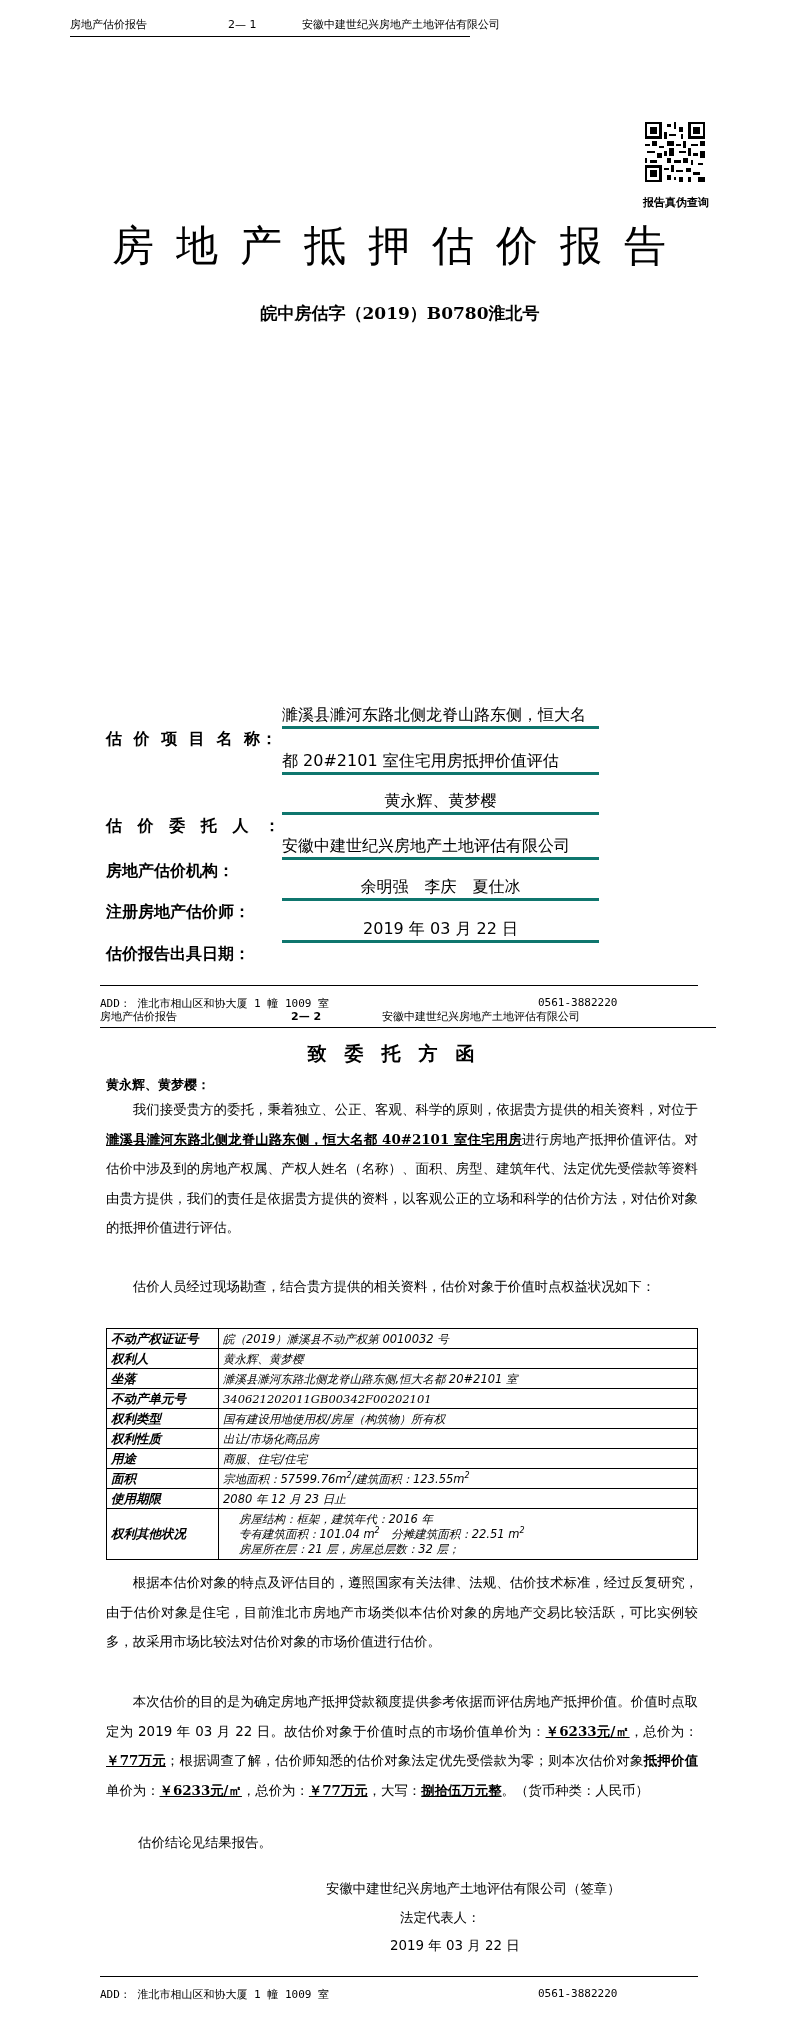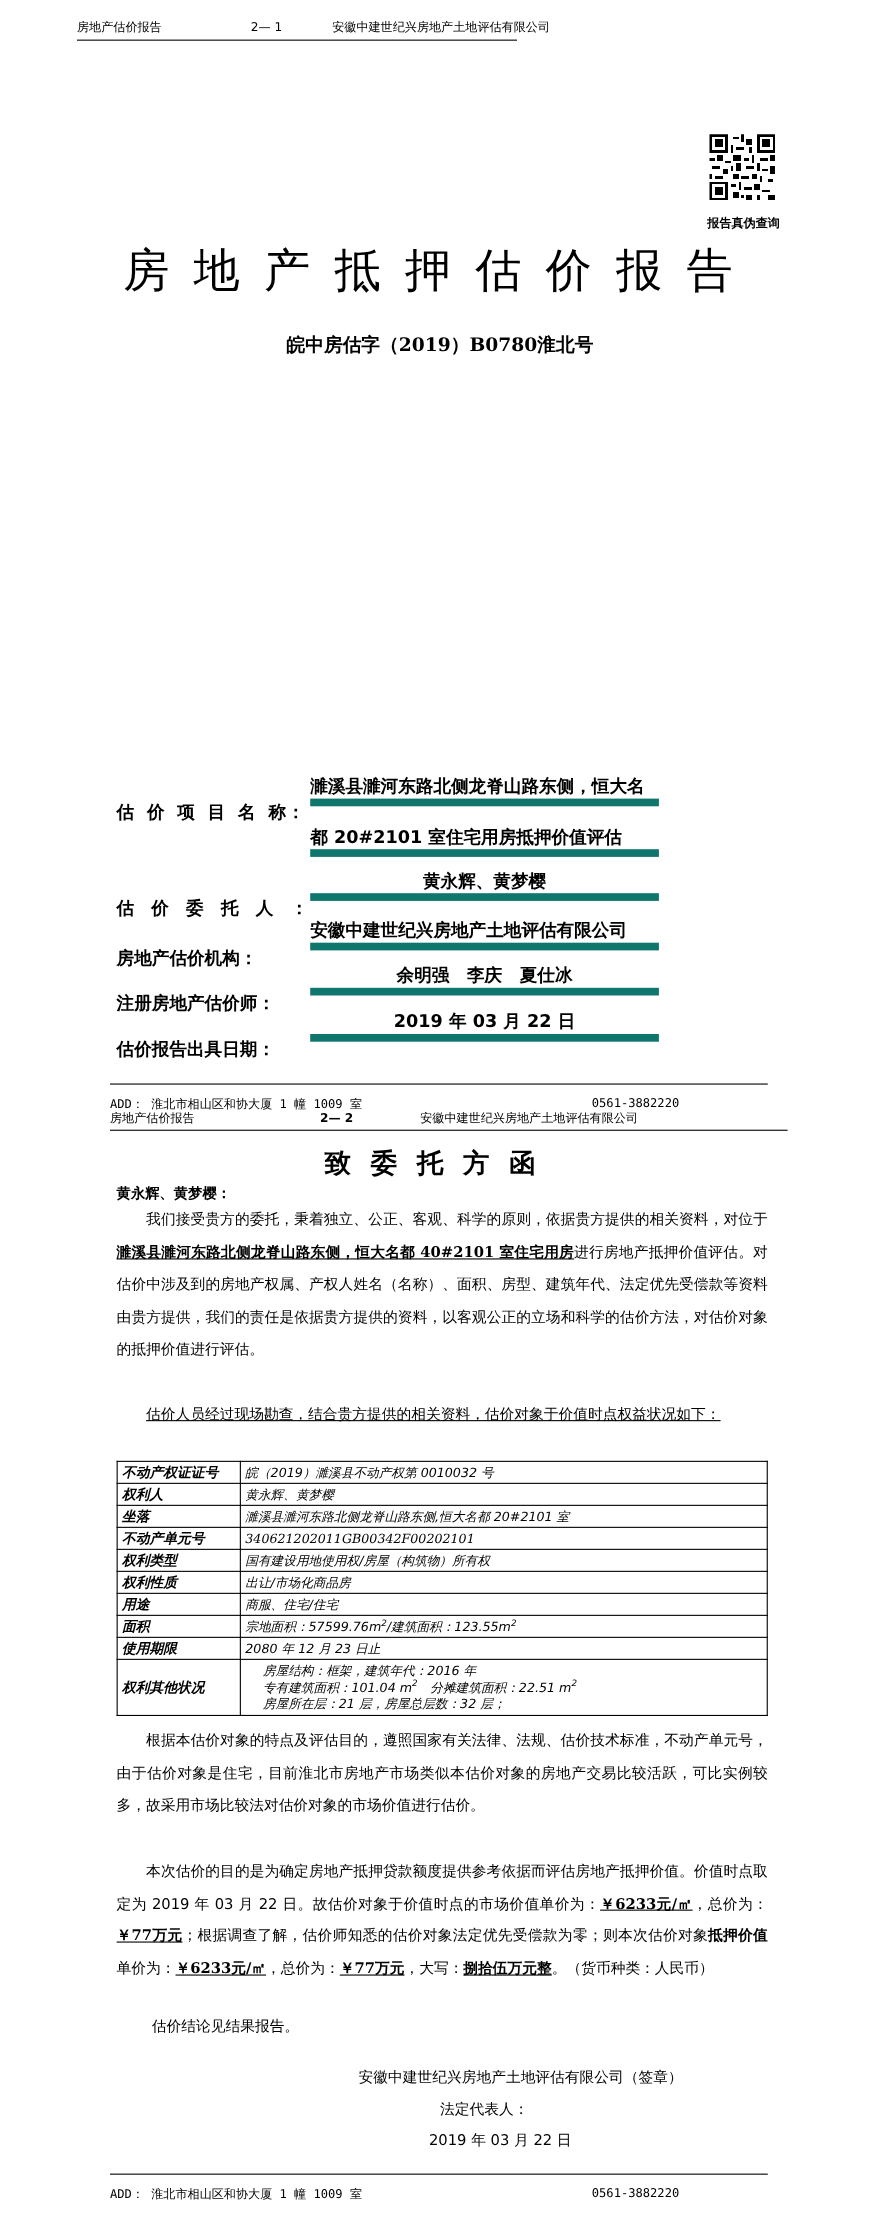--- a/index.html
+++ b/index.html
@@ -15,26 +15,26 @@
                 font-family:"DejaVu Sans", sans-serif; font-weight:bold; font-size:11px; }
 
   .big-title { position:absolute; left:100px; top:218px; width:600px; text-align:center;
                font-size:42px; letter-spacing:22px; line-height:56px; font-weight:normal;
                font-family:"DejaVu Serif", serif; }
   .report-no { position:absolute; left:100px; top:302px; width:600px; text-align:center;
                font-size:17px; font-weight:bold; }
 
   .field-label { position:absolute; font-family:Liberation Mono, monospace; font-weight:bold;
                  font-size:16px; white-space:nowrap;margin-top:24px; }
-  .field-line { position:absolute; border-bottom:7px solid #0f766e; font-size:16px;
-                white-space:nowrap; line-height:22px; height:22px; font-family:"DejaVu Sans", sans-serif;font-weight:bold; }
+  .field-line { position:absolute; border-bottom:3px solid #0f766e; font-size:16px;
+                white-space:nowrap; line-height:22px; height:22px; font-family:"DejaVu Sans", sans-serif; }
   .center { text-align:center; }
 
   .letter-title { position:absolute; left:100px; top:1041px; width:600px; text-align:center;
-                  font-size:24px; font-weight:bold; letter-spacing:18px; }
+                  font-size:19px; font-weight:bold; letter-spacing:18px; }
   .salute { position:absolute; left:106px; top:1076px; font-size:13px; font-weight:bold;
             font-family:Liberation Sans, sans-serif; }
   .para { position:absolute; left:106px; width:592px; font-family:"DejaVu Sans", sans-serif;
           font-size:13.4px; line-height:29.6px; text-align:justify; }
   .indent { text-indent:2em; }
   .bu { font-weight:bold; text-decoration:underline; font-family:"DejaVu Serif", serif; }
   .b { font-weight:bold; font-family:"DejaVu Serif", serif; }
 
   table.rights { position:absolute; left:106px; top:1328px; width:592px; border-collapse:collapse;
                  font-size:11.5px; font-family:"DejaVu Sans", sans-serif;font-style:italic; }
@@ -138,21 +138,21 @@
   <span class="abs hdr" style="left:100px;top:1010px;">房地产估价报告</span>
   <span class="abs hdr" style="left:291px;top:1010px;font-weight:bold;">2— 2</span>
   <span class="abs hdr" style="left:382px;top:1010px;">安徽中建世纪兴房地产土地评估有限公司</span>
   <div class="rule" style="left:100px;top:1027px;width:616px;"></div>
 
   <div class="letter-title">致委托方函</div>
   <div class="salute">黄永辉、黄梦樱：</div>
 
   <div class="para indent" style="top:1095px;"><span>我们接受贵方的委托，秉着独立、公正、客观、科学的原则，依据贵方提供的相关资料，对位于</span><span class="bu">濉溪县濉河东路北侧龙脊山路东侧，恒大名都 40#2101 室住宅用房</span><span>进行房地产抵押价值评估。对估价中涉及到的房地产权属、产权人姓名（名称）、面积、房型、建筑年代、法定优先受偿款等资料由贵方提供，我们的责任是依据贵方提供的资料，以客观公正的立场和科学的估价方法，对估价对象的抵押价值进行评估。</span></div>
 
-  <div class="para indent" style="top:1272px;text-decoration:underline;">估价人员经过现场勘查，结合贵方提供的相关资料，估价对象于价值时点权益状况如下：</div>
+  <div class="para indent" style="top:1272px;">估价人员经过现场勘查，结合贵方提供的相关资料，估价对象于价值时点权益状况如下：</div>
 
   <table class="rights">
     <tbody>
         <tr>
           <td class="k">不动产权证证号</td>
           <td>皖（2019）濉溪县不动产权第 0010032 号</td>
         </tr>
     <tr>
           <td class="k">权利人</td>
           <td>黄永辉、黄梦樱</td>
@@ -189,21 +189,21 @@
           <td class="k" style="height:50px;">权利其他状况</td>
           <td style="line-height:15px;padding:1px 20px;">
       <div>房屋结构：框架，建筑年代：2016 年</div>
       <div><span>专有建筑面积：101.04 m</span><sup>2</sup><span>　分摊建筑面积：22.51 m</span><sup>2</sup></div>
       <div>房屋所在层：21 层，房屋总层数：32 层；</div>
     </td>
         </tr>
   </tbody>
     </table>
 
-  <div class="para indent" style="top:1568px;">根据本估价对象的特点及评估目的，遵照国家有关法律、法规、估价技术标准，不动产单元号，由于估价对象是住宅，目前淮北市房地产市场类似本估价对象的房地产交易比较活跃，可比实例较多，故采用市场比较法对估价对象的市场价值进行估价。</div>
+  <div class="para indent" style="top:1568px;">根据本估价对象的特点及评估目的，遵照国家有关法律、法规、估价技术标准，经过反复研究，由于估价对象是住宅，目前淮北市房地产市场类似本估价对象的房地产交易比较活跃，可比实例较多，故采用市场比较法对估价对象的市场价值进行估价。</div>
 
   <div class="para indent" style="top:1687px;"><span>本次估价的目的是为确定房地产抵押贷款额度提供参考依据而评估房地产抵押价值。价值时点取定为 2019 年 03 月 22 日。故估价对象于价值时点的市场价值单价为：</span><span class="bu">￥6233元/㎡</span><span>，总价为：</span><span class="bu">￥77万元</span><span>；根据调查了解，估价师知悉的估价对象法定优先受偿款为零；则本次估价对象</span><span class="b">抵押价值</span><span>单价为：</span><span class="bu">￥6233元/㎡</span><span>，总价为：</span><span class="bu">￥77万元</span><span>，大写：</span><span class="bu">捌拾伍万元整</span><span>。（货币种类：人民币）</span></div>
 
   <div class="para" style="top:1828px;padding-left:32px;width:560px;">估价结论见结果报告。</div>
 
   <span class="sign" style="left:326px;top:1880px;text-align:right;">安徽中建世纪兴房地产土地评估有限公司（签章）</span>
   <span class="sign" style="left:400px;top:1909px;">法定代表人：</span>
   <span class="sign" style="left:390px;top:1937px;">2019 年 03 月 22 日</span>
 
   <div class="rule" style="left:100px;top:1976px;width:598px;"></div>

